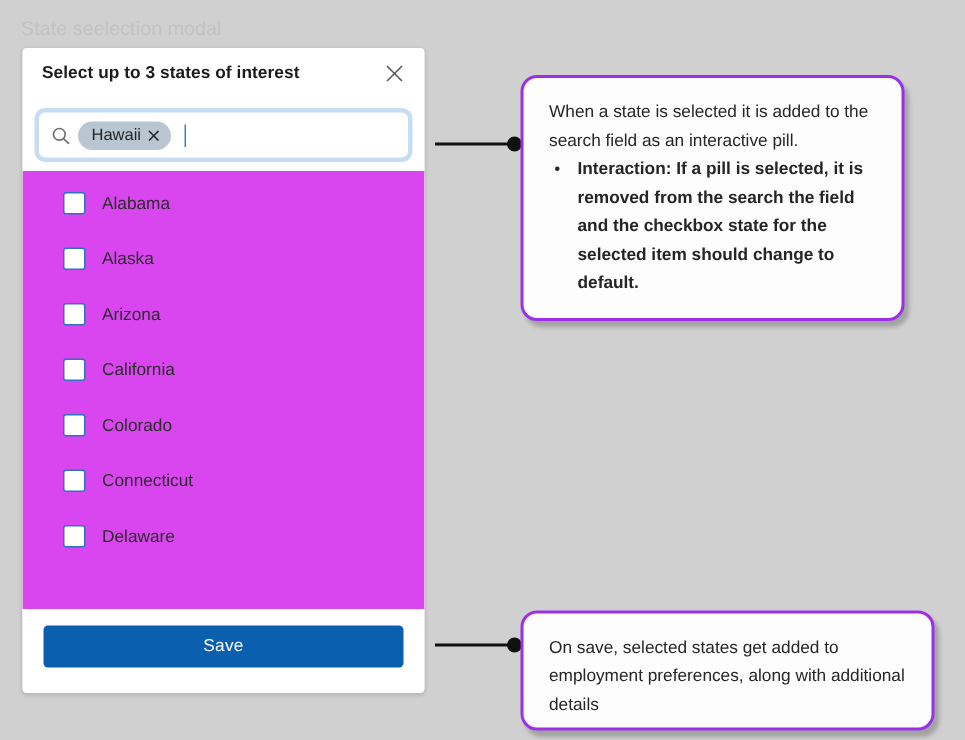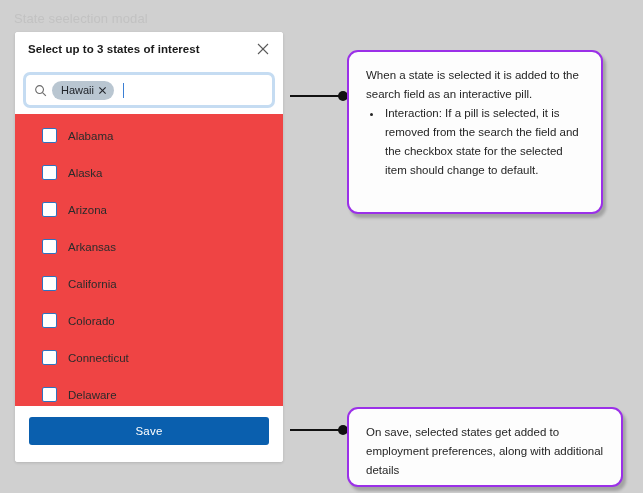--- a/index.html
+++ b/index.html
@@ -115,21 +115,21 @@
   .caret {
     width: 1px;
     height: 15px;
     background: #3b7fd4;
     margin-left: 4px;
   }
 
   
   .state-list {
     flex: 1 1 auto;
-    background: #ef4444;
+    background: #d946ef;
     overflow: hidden;
     position: relative;
     padding-top: 3px;
     box-sizing: border-box;
   }
   .state-row {
     height: 37px;
     display: flex;
     align-items: center;
     padding-left: 27px;
@@ -190,20 +190,21 @@
   .callout ul {
     margin: 0;
     padding-left: 17px;
     list-style: disc;
   }
   .callout li {
     font-size: 11.5px;
     line-height: 19px;
     color: #252525;
     padding-left: 2px;
+    font-weight: bold;
   }
   #callout-top {
     left: 347px;
     top: 50px;
     width: 256px;
     height: 164px;
   }
   #callout-bottom {
     left: 347px;
     top: 407px;
@@ -280,24 +281,20 @@
     <div class="state-row">
       <span class="checkbox"></span>
       <span class="state-label">Alaska</span>
     </div>
     <div class="state-row">
       <span class="checkbox"></span>
       <span class="state-label">Arizona</span>
     </div>
     <div class="state-row">
       <span class="checkbox"></span>
-      <span class="state-label">Arkansas</span>
-    </div>
-    <div class="state-row">
-      <span class="checkbox"></span>
       <span class="state-label">California</span>
     </div>
     <div class="state-row">
       <span class="checkbox"></span>
       <span class="state-label">Colorado</span>
     </div>
     <div class="state-row">
       <span class="checkbox"></span>
       <span class="state-label">Connecticut</span>
     </div>

